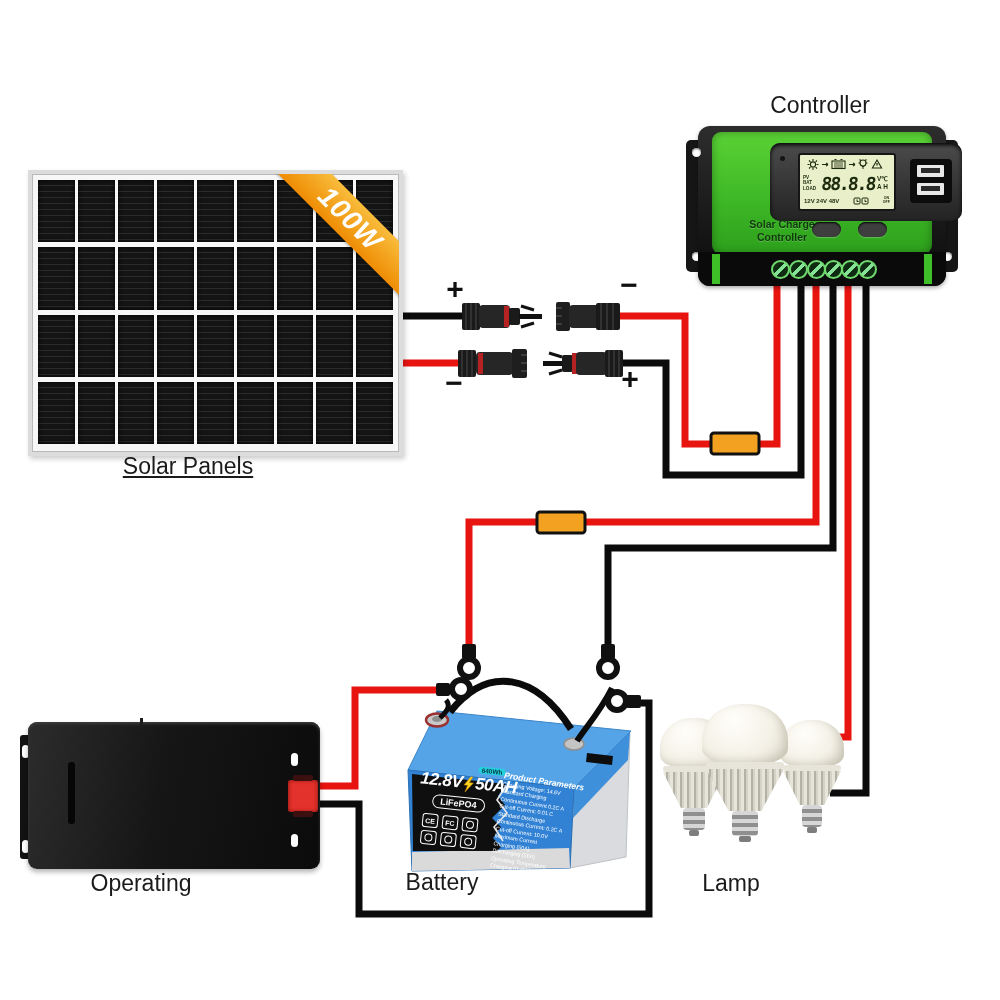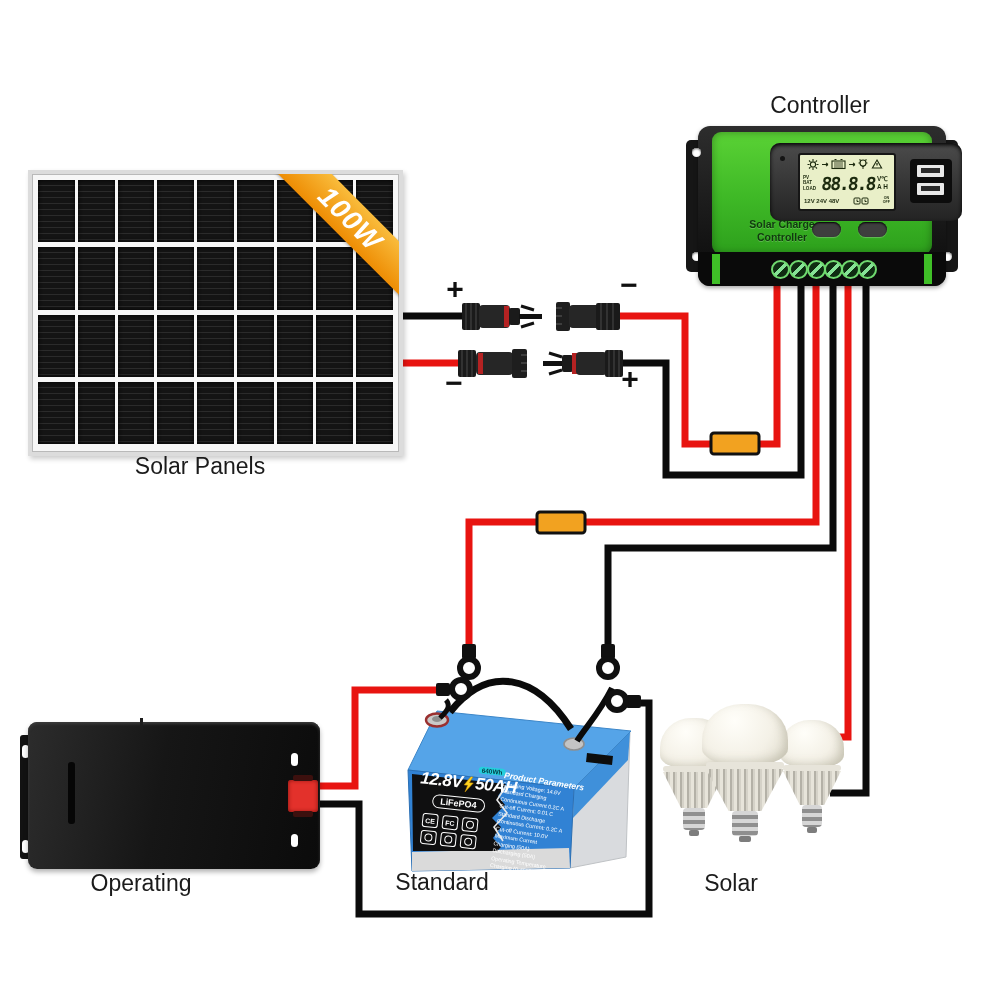--- a/index.html
+++ b/index.html
@@ -100,24 +100,24 @@
   .bat-params .ttl{font-size:8.5px;font-weight:bold;font-style:italic;margin-bottom:1px;white-space:nowrap;}
   .param-line{display:block;font-size:5.4px;line-height:1.38;white-space:nowrap;}
   .wiring{position:absolute;left:0;top:0;z-index:5;}
 </style>
 </head>
 <body>
 
 <div class="stage">
 
   <div class="cap" style="left:820px;top:92px;">Controller</div>
-  <div class="cap" style="left:200px;top:453px;">Solar Panels</div>
+  <div class="cap" style="left:188px;top:453px;text-decoration:underline;">Solar Panels</div>
   <div class="cap" style="left:141px;top:870px;">Operating</div>
-  <div class="cap" style="left:442px;top:869px;">Standard</div>
-  <div class="cap" style="left:731px;top:870px;">Solar</div>
+  <div class="cap" style="left:442px;top:869px;">Battery</div>
+  <div class="cap" style="left:731px;top:870px;">Lamp</div>
 
   <div class="pol" style="left:455px;top:272px;">+</div>
   <div class="pol" style="left:629px;top:268px;">−</div>
   <div class="pol" style="left:454px;top:366px;">−</div>
   <div class="pol" style="left:630px;top:362px;">+</div>
 
   <div class="panel">
     <div class="panel-grid">
       <div class="cell"></div>
         <div class="cell"></div>

